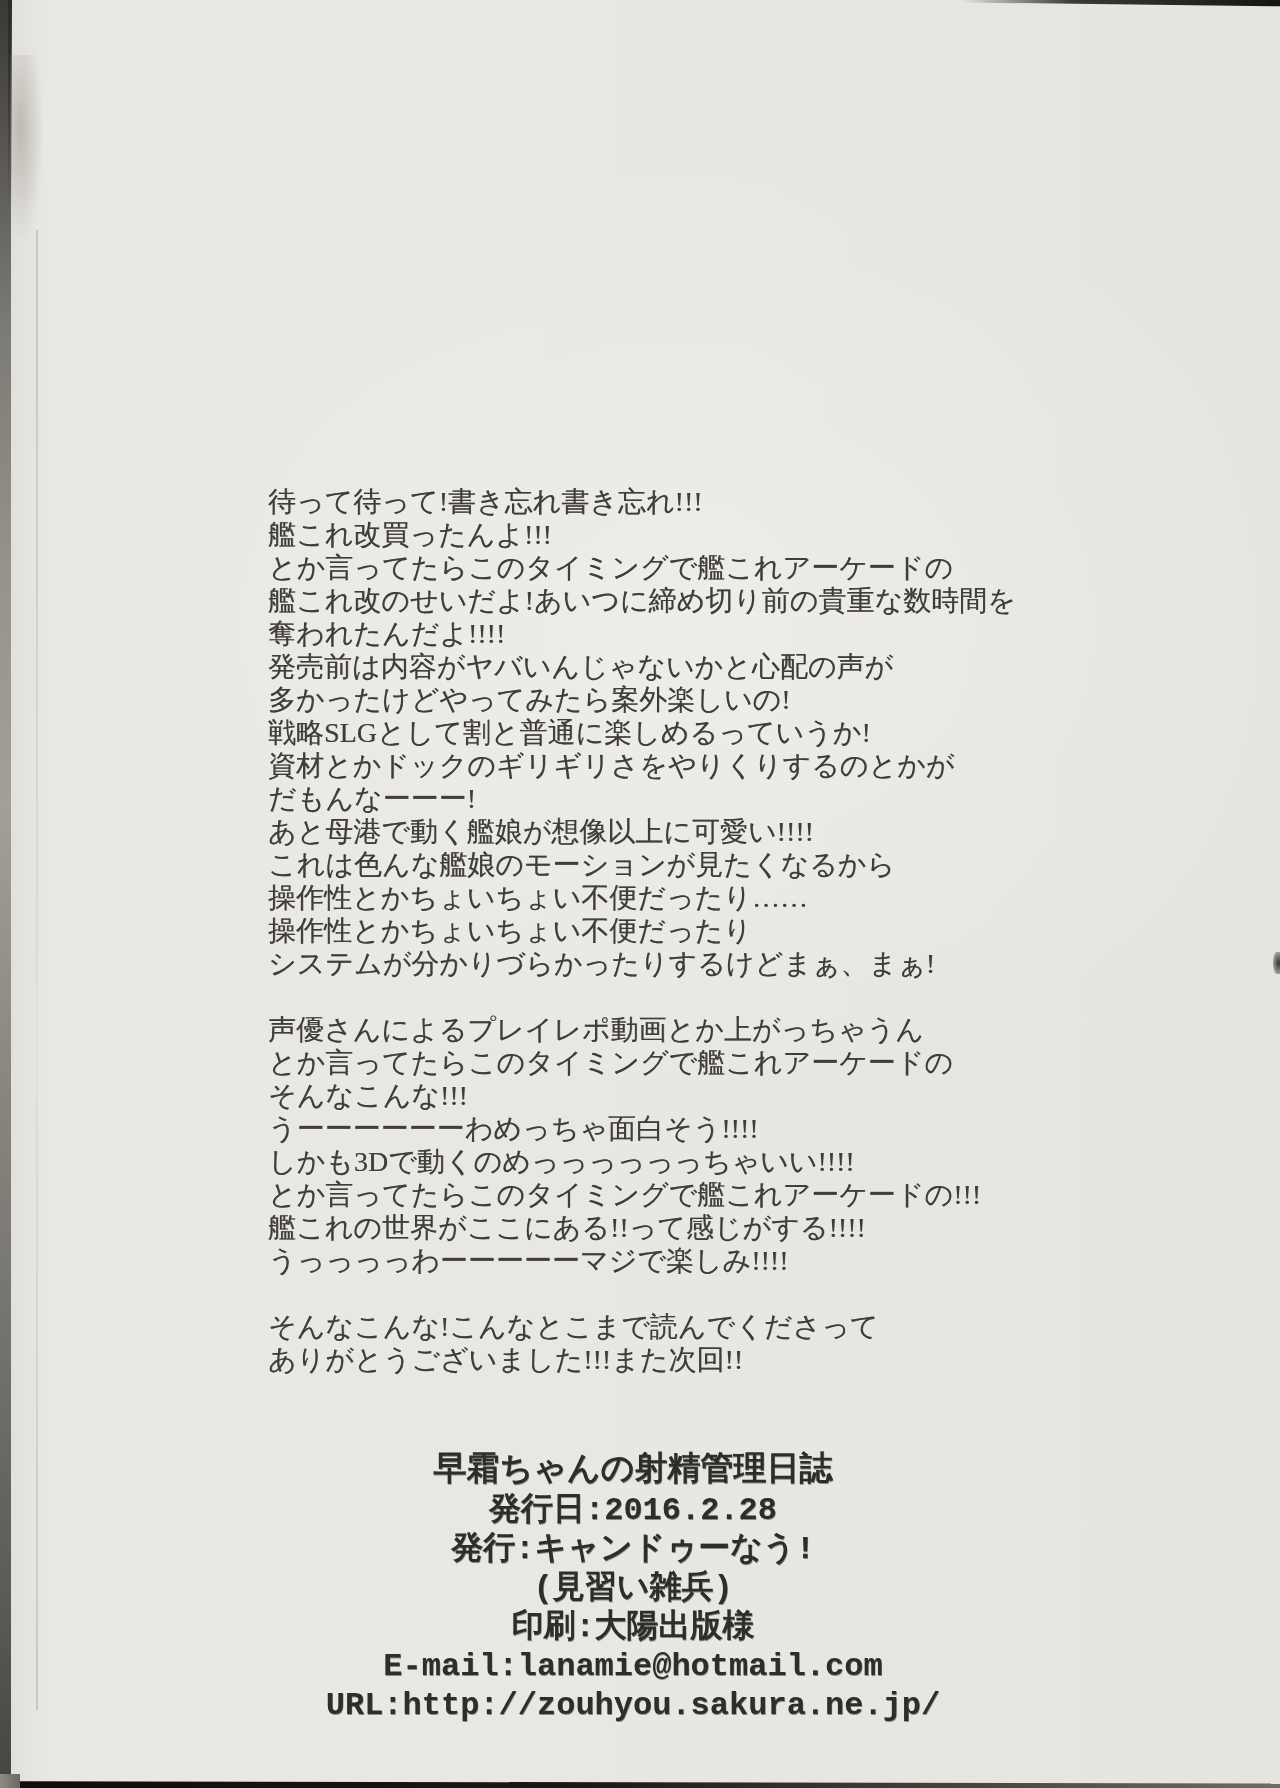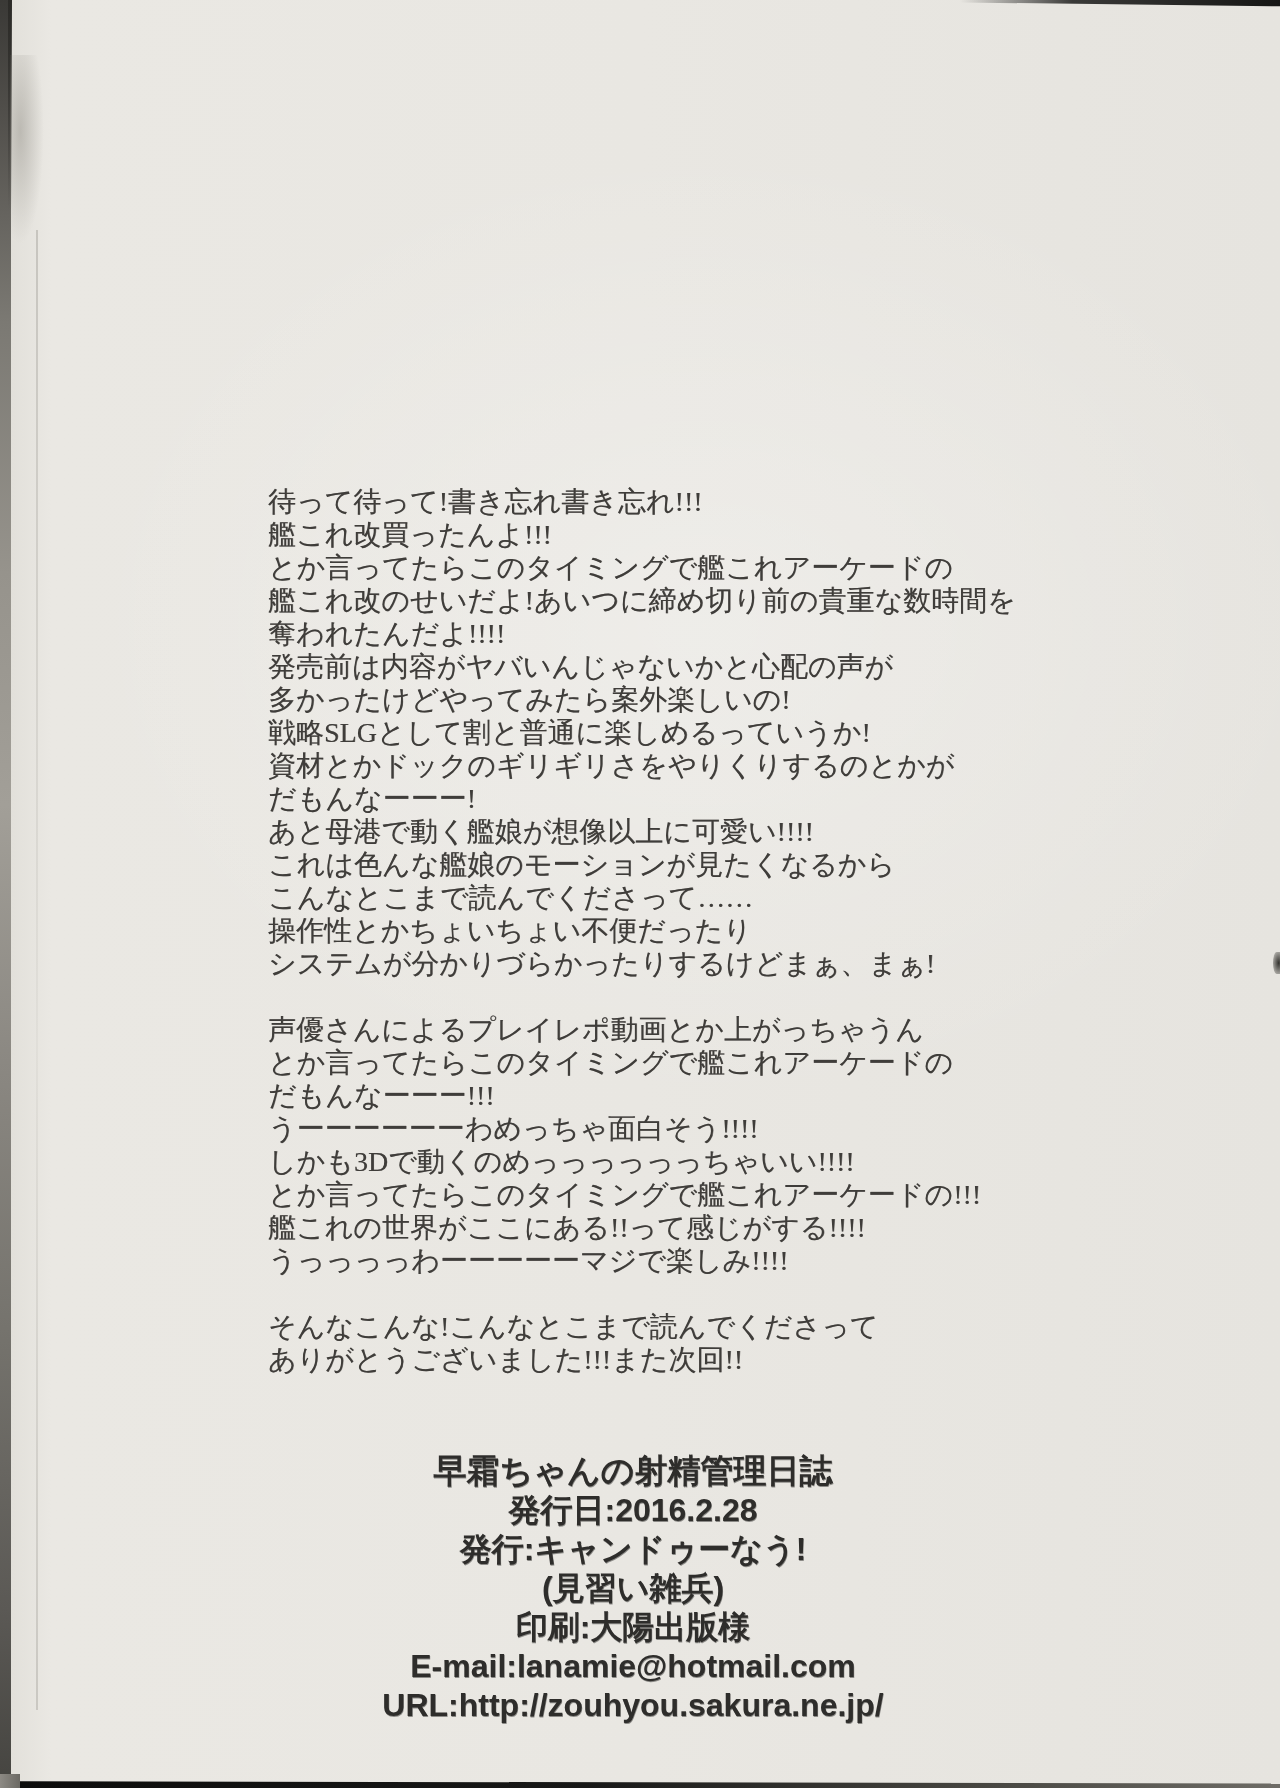--- a/index.html
+++ b/index.html
@@ -64,21 +64,21 @@
     white-space: nowrap;
     text-shadow: 0.4px 0.4px 0.3px rgba(63,61,58,0.55);
     margin-top: 33px;
   }
   .body-text .line { height: 33px; }
 
   
   .colophon {
     position: absolute; left: 0; top: 1450px; width: 1266px;
     text-align: center;
-    font-family: Liberation Sans, sans-serif;
+    font-family: Liberation Mono, monospace;
     font-weight: bold;
     color: #2e2d2b;
     font-size: 32px;
     line-height: 39px;
     text-shadow: 0.5px 0.5px 0.4px rgba(46,45,43,0.5);
   }
   .colophon .c-line { height: 39px; }
   .colophon .c-title { font-size: 33px; height: 41px; line-height: 41px; }
 </style>
 </head>
@@ -101,27 +101,27 @@
     <div class="line">とか言ってたらこのタイミングで艦これアーケードの</div>
     <div class="line">艦これ改のせいだよ!あいつに締め切り前の貴重な数時間を</div>
     <div class="line">奪われたんだよ!!!!</div>
     <div class="line">発売前は内容がヤバいんじゃないかと心配の声が</div>
     <div class="line">多かったけどやってみたら案外楽しいの!</div>
     <div class="line">戦略SLGとして割と普通に楽しめるっていうか!</div>
     <div class="line">資材とかドックのギリギリさをやりくりするのとかが</div>
     <div class="line">だもんなーーー!</div>
     <div class="line">あと母港で動く艦娘が想像以上に可愛い!!!!</div>
     <div class="line">これは色んな艦娘のモーションが見たくなるから</div>
-    <div class="line">こんなとこまで読んでくださって……</div>
+    <div class="line">操作性とかちょいちょい不便だったり……</div>
     <div class="line">操作性とかちょいちょい不便だったり</div>
     <div class="line">システムが分かりづらかったりするけどまぁ、まぁ!</div>
     <div class="line"></div>
     <div class="line">声優さんによるプレイレポ動画とか上がっちゃうん</div>
     <div class="line">とか言ってたらこのタイミングで艦これアーケードの</div>
-    <div class="line">だもんなーーー!!!</div>
+    <div class="line">そんなこんな!!!</div>
     <div class="line">うーーーーーーわめっちゃ面白そう!!!!</div>
     <div class="line">しかも3Dで動くのめっっっっっっちゃいい!!!!</div>
     <div class="line">とか言ってたらこのタイミングで艦これアーケードの!!!</div>
     <div class="line">艦これの世界がここにある!!って感じがする!!!!</div>
     <div class="line">うっっっっわーーーーーマジで楽しみ!!!!</div>
     <div class="line"></div>
     <div class="line">そんなこんな!こんなとこまで読んでくださって</div>
     <div class="line">ありがとうございました!!!また次回!!</div>
   </div>
 

